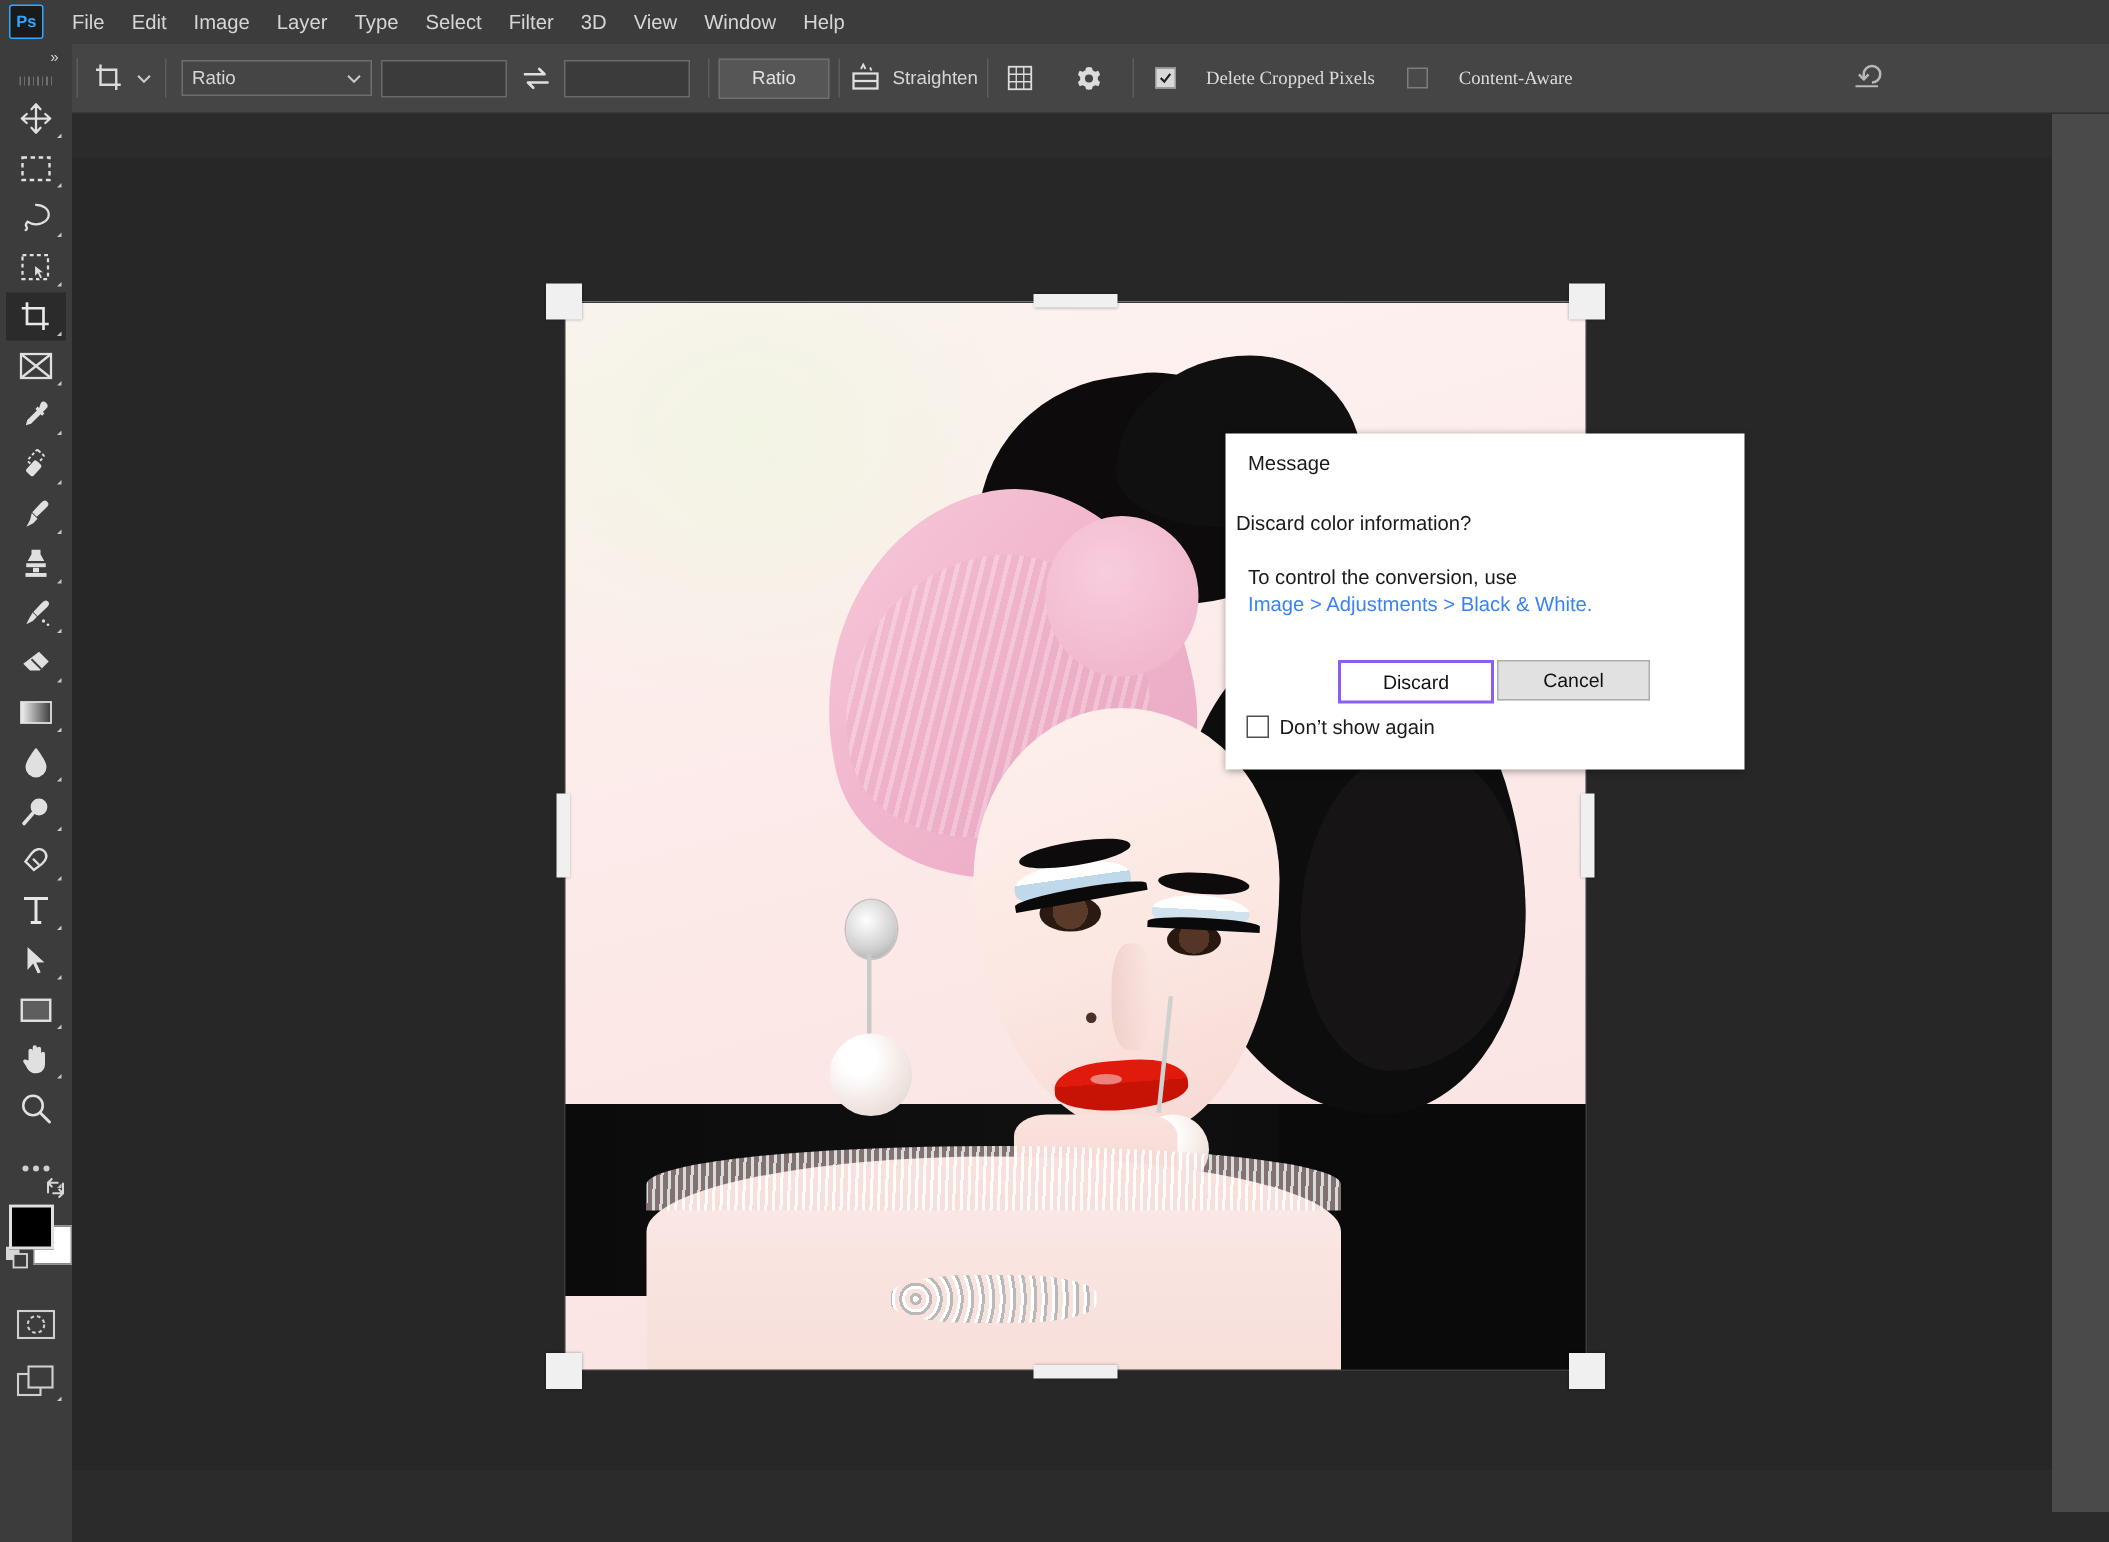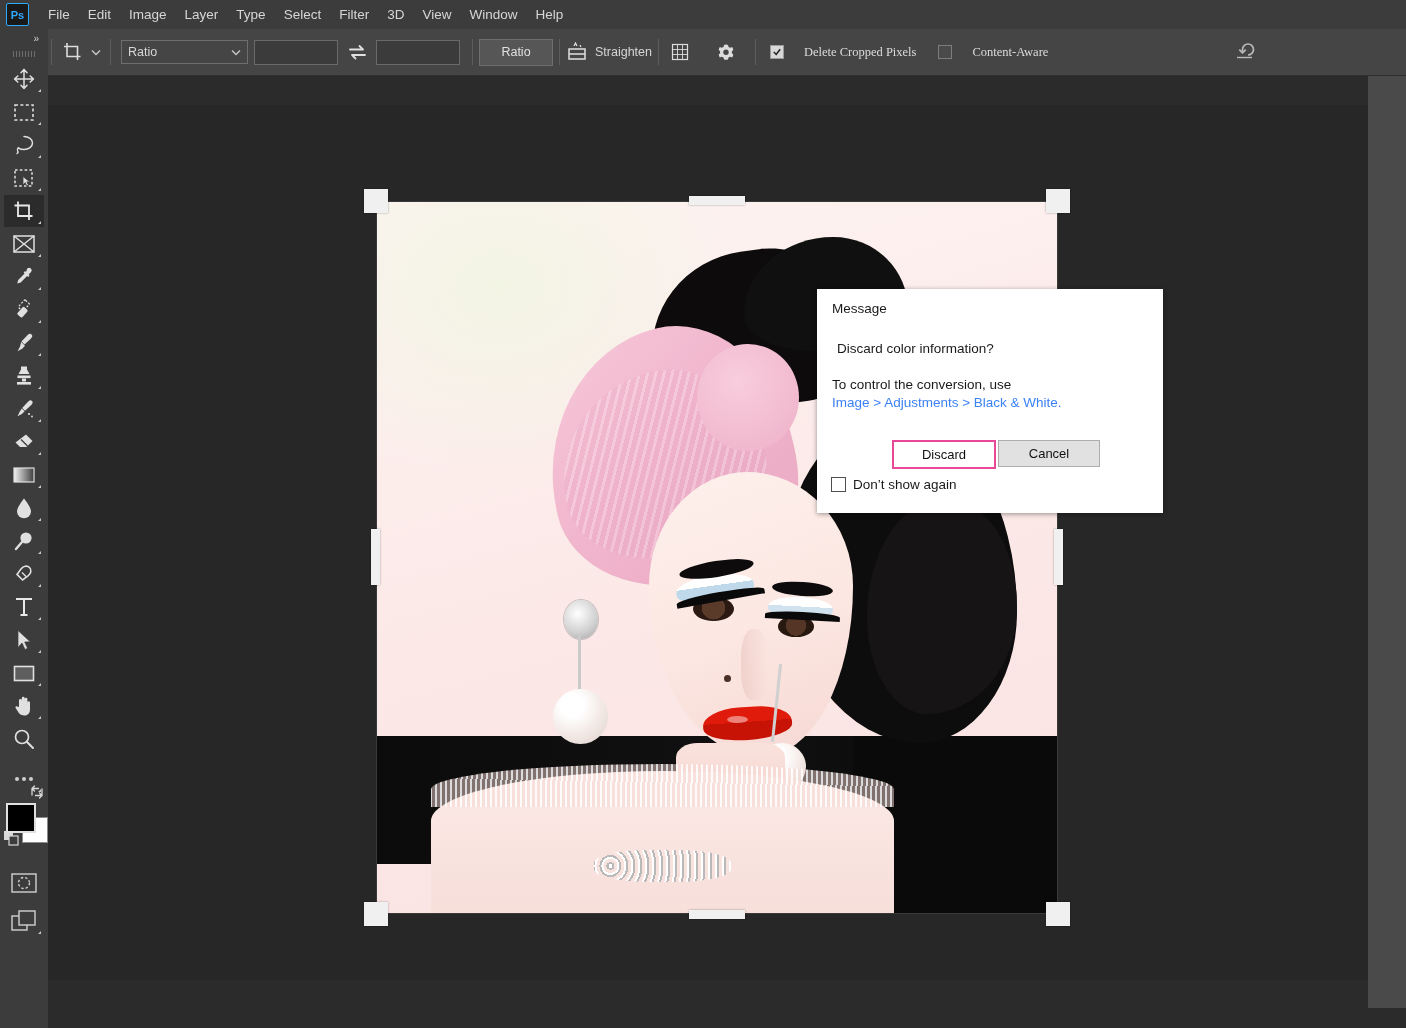--- a/index.html
+++ b/index.html
@@ -288,29 +288,29 @@
   
   .dialog{
     position:absolute;left:769px;top:289px;width:346px;height:224px;
     background:#ffffff;
     box-shadow:0 1px 5px rgba(0,0,0,.4);
     margin-left:48px;
   }
   .dlg-title{
     position:absolute;left:15px;top:12px;color:#1a1a1a;font-size:13.5px;
   }
-  .dlg-q{position:absolute;left:20px;top:52px;color:#1a1a1a;font-size:13.5px;}
+  .dlg-q{position:absolute;left:7px;top:52px;color:#1a1a1a;font-size:13.5px;}
   .dlg-b1{position:absolute;left:15px;top:88px;color:#1a1a1a;font-size:13.5px;}
   .dlg-b2{position:absolute;left:15px;top:106px;color:#3b82f6;font-size:13.5px;}
   .dlg-btn{
     position:absolute;top:151px;height:25px;
     font-size:13px;color:#111;
     display:flex;align-items:center;justify-content:center;
   }
-  .dlg-discard{left:75px;width:100px;background:#ffffff;border:2px solid #ec4899;}
+  .dlg-discard{left:75px;width:100px;background:#ffffff;border:2px solid #8b5cf6;}
   .dlg-cancel{left:181px;width:100px;background:#e1e1e1;border:1px solid #adadad;}
   .dlg-cb{position:absolute;left:14px;top:188px;display:flex;align-items:center;gap:7px;}
   .dlg-cb-box{width:13px;height:13px;border:1px solid #4f4f4f;background:#fff;}
   .dlg-cb-label{color:#1a1a1a;font-size:13.5px;}
 
   
   .statusbar{
     position:absolute;left:48px;bottom:0;width:1358px;height:28px;
     background:#454545;display:flex;align-items:center;
   }

